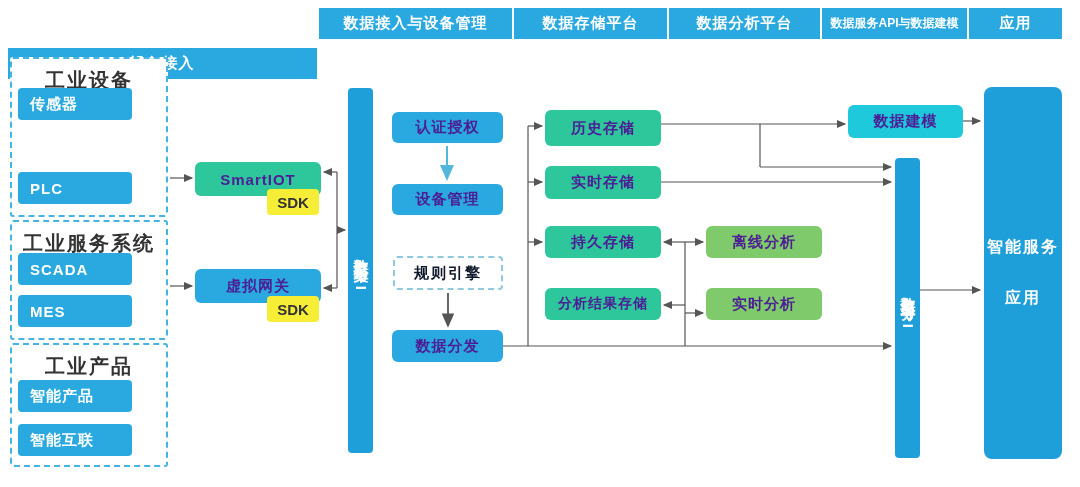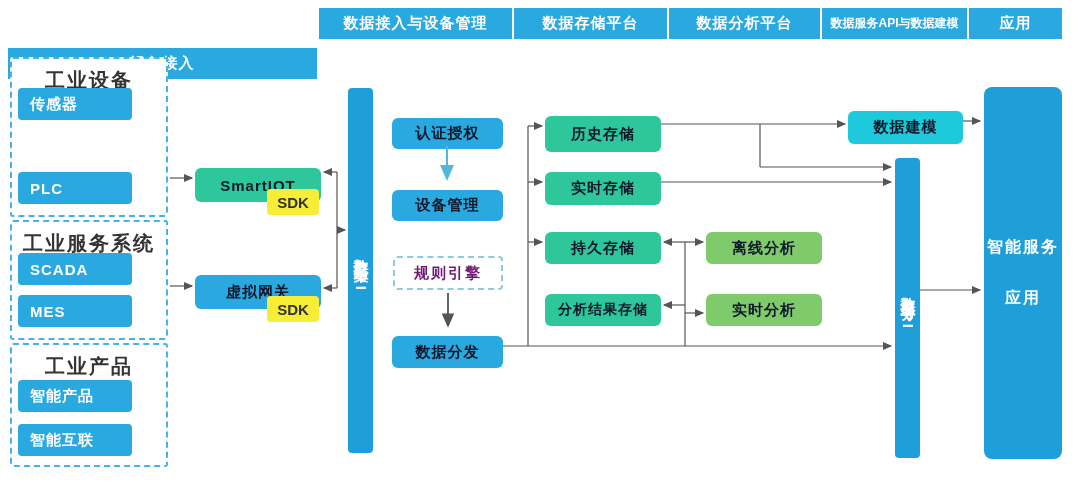--- a/index.html
+++ b/index.html
@@ -8,22 +8,22 @@
     font-family:"Liberation Sans","DejaVu Sans",sans-serif;
   }
   
   .hdr{
     position:absolute;top:8px;height:31px;background:#29a9e0;color:#fff;
     display:flex;align-items:center;justify-content:center;
     font-weight:bold;font-size:15px;letter-spacing:1px;
   }
   
   .box{
-    position:absolute;border-radius:6px;color:#0f172a;font-weight:bold;font-size:15px;
-    display:flex;align-items:center;justify-content:center;letter-spacing:1px;margin-top:6px;
+    position:absolute;border-radius:6px;color:#4c1d95;font-weight:bold;font-size:15px;
+    display:flex;align-items:center;justify-content:center;letter-spacing:1px;
   }
   .azure{background:#29a9e0;}
   .emerald{background:#2ec79c;}
   .lgreen{background:#7fca6a;}
   .cyanbox{background:#1ec9dc;}
   .sdk{
     position:absolute;background:#f6ee36;color:#333;border-radius:4px;
     display:flex;align-items:center;justify-content:center;
     font-weight:bold;font-size:15px;z-index:5;
   }
@@ -36,21 +36,21 @@
     text-align:center;margin-top:8px;color:#333;font-weight:bold;font-size:20px;letter-spacing:2px;
   }
   .item{
     position:absolute;left:18px;width:114px;height:32px;background:#29a9e0;border-radius:4px;
     color:#fff;font-weight:bold;font-size:15px;display:flex;align-items:center;
     padding-left:12px;box-sizing:border-box;letter-spacing:1px;
   }
   
   .dashed-node{
     position:absolute;background:#fff;border:2px dashed #8ec9dd;border-radius:4px;
-    color:#701a75;font-weight:bold;font-size:15px;display:flex;align-items:center;justify-content:center;
+    color:#0f172a;font-weight:bold;font-size:15px;display:flex;align-items:center;justify-content:center;
     box-sizing:border-box;letter-spacing:2px;
   }
   
   .vbar{
     position:absolute;background:#1f9fd9;border-radius:4px;color:#fff;font-weight:bold;font-size:15px;
     display:flex;align-items:center;justify-content:center;
     writing-mode:vertical-lr;text-orientation:mixed;letter-spacing:3px;
   }
   
   .bigbox{

